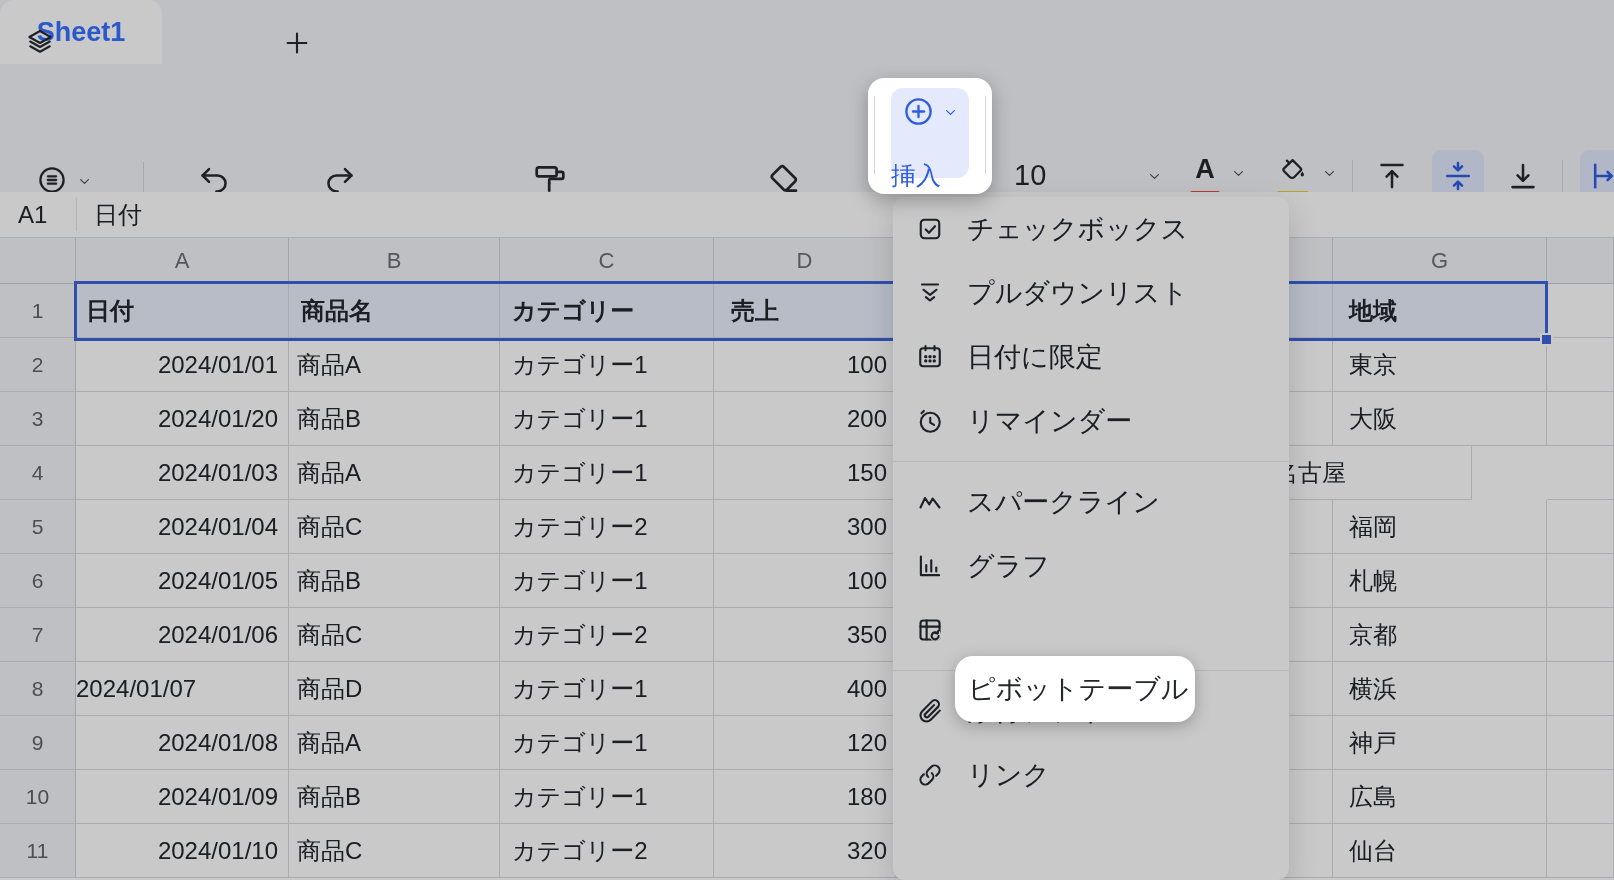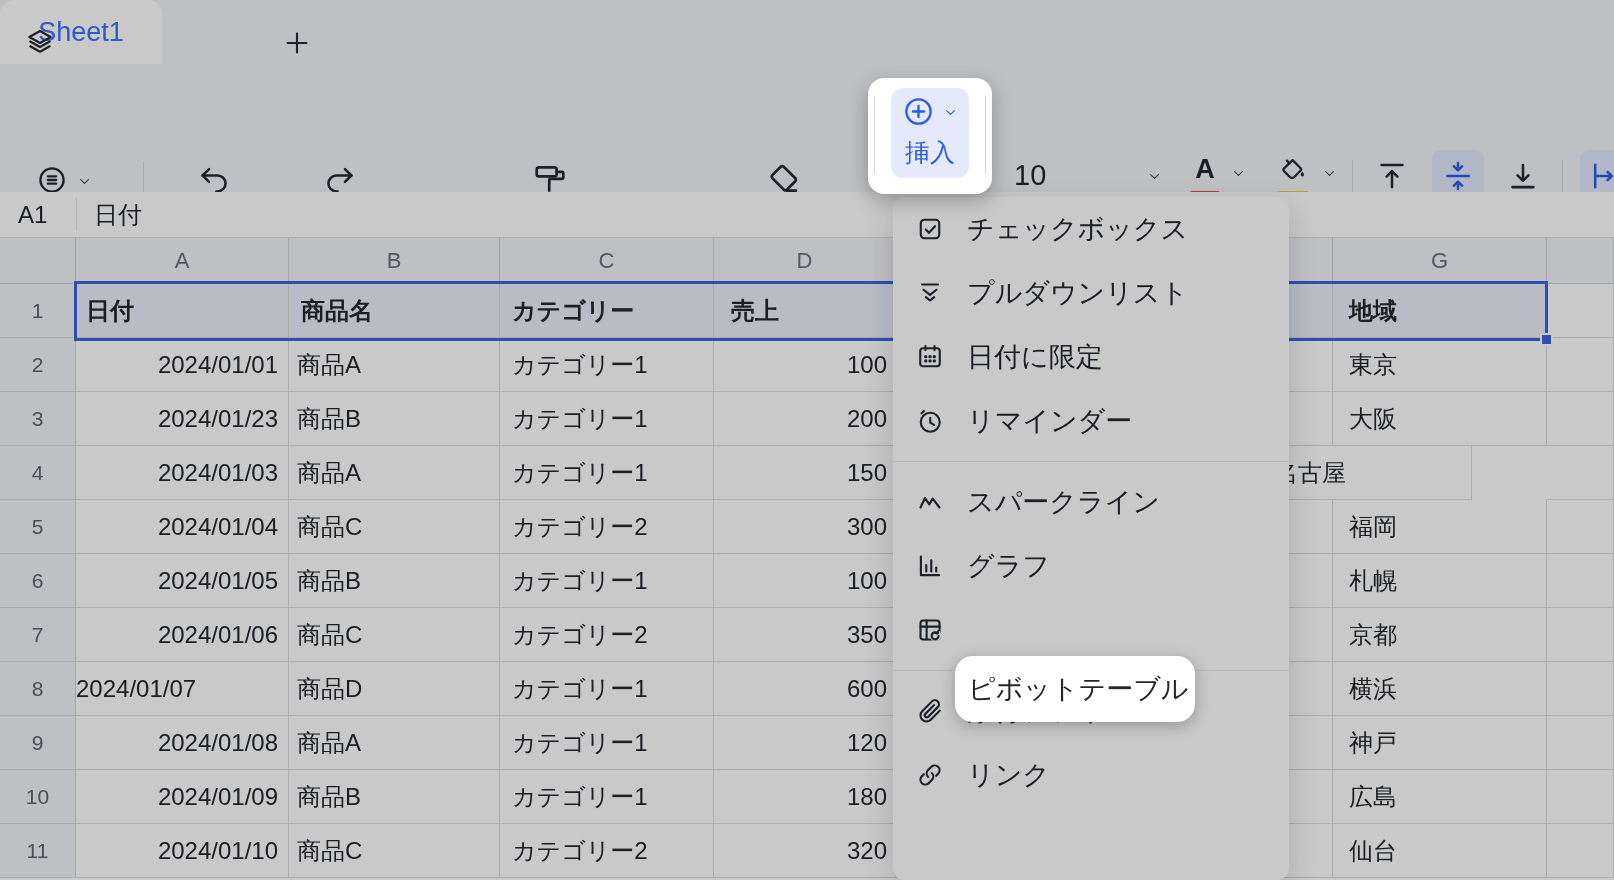--- a/index.html
+++ b/index.html
@@ -10,21 +10,21 @@
   .ic{display:block;color:#23272e;}
   .ic svg{width:100%;height:100%;display:block;}
   .chev{color:#4a4f57;}
   .blue{color:#2e5ce0;}
   .lbl{font-size:24px;color:#20242a;text-align:center;white-space:nowrap;}
   .vdiv{width:1px;background:#d3d5d9;}
   .hl{background:#e2e8fb;border-radius:9px;}
   
   #tabbar{left:0;top:0;width:1614px;height:72px;background:#f3f4f6;}
   #active-tab{left:88px;top:8px;width:162px;height:64px;background:#fff;border-radius:14px 14px 0 0;
-      display:flex;align-items:center;justify-content:center;font-size:27px;font-weight:400;color:#3370ff;text-align:center;}
+      display:flex;align-items:center;justify-content:center;font-size:27px;font-weight:700;color:#3370ff;text-align:center;}
   
   #toolbar{left:0;top:72px;width:1614px;height:120px;background:#f3f4f6;}
   
   #fbar{left:0;top:192px;width:1614px;height:46px;background:#fff;border-bottom:1px solid #d9dbde;box-sizing:border-box;}
   #fbar .ref{position:absolute;left:18px;top:0;height:45px;line-height:45px;font-size:24px;}
   #fbar .val{position:absolute;left:94px;top:0;height:45px;line-height:45px;font-size:24px;}
   
   #grid{left:0;top:238px;width:1614px;height:642px;background:#fff;}
   .hcell{position:absolute;box-sizing:border-box;background:#f3f4f6;border-right:1px solid #ced1d5;
       border-bottom:1px solid #c9ccd1;text-align:center;font-size:22px;color:#686d75;line-height:46px;}
@@ -305,21 +305,21 @@
       <div class="rnum" style="left:0;top:100px;width:76px;height:54px;">2</div>
       <div class="cell" style="left:76px;top:100px;width:213px;height:54px;text-align:right;padding-right:10px;">2024/01/01</div>
       <div class="cell" style="left:289px;top:100px;width:211px;height:54px;text-align:left;padding-left:8px;">商品A</div>
       <div class="cell" style="left:500px;top:100px;width:214px;height:54px;text-align:left;padding-left:12px;">カテゴリー1</div>
       <div class="cell" style="left:714px;top:100px;width:182px;height:54px;text-align:right;padding-right:8px;">100</div>
       <div class="cell" style="left:896px;top:100px;width:223px;height:54px;text-align:left;padding-left:12px;"></div>
       <div class="cell" style="left:1119px;top:100px;width:214px;height:54px;text-align:left;padding-left:12px;"></div>
       <div class="cell" style="left:1333px;top:100px;width:214px;height:54px;text-align:left;padding-left:16px;">東京</div>
       <div class="cell" style="left:1547px;top:100px;width:67px;height:54px;text-align:left;padding-left:12px;"></div>
       <div class="rnum" style="left:0;top:154px;width:76px;height:54px;">3</div>
-      <div class="cell" style="left:76px;top:154px;width:213px;height:54px;text-align:right;padding-right:10px;">2024/01/23</div>
+      <div class="cell" style="left:76px;top:154px;width:213px;height:54px;text-align:right;padding-right:10px;">2024/01/20</div>
       <div class="cell" style="left:289px;top:154px;width:211px;height:54px;text-align:left;padding-left:8px;">商品B</div>
       <div class="cell" style="left:500px;top:154px;width:214px;height:54px;text-align:left;padding-left:12px;">カテゴリー1</div>
       <div class="cell" style="left:714px;top:154px;width:182px;height:54px;text-align:right;padding-right:8px;">200</div>
       <div class="cell" style="left:896px;top:154px;width:223px;height:54px;text-align:left;padding-left:12px;"></div>
       <div class="cell" style="left:1119px;top:154px;width:214px;height:54px;text-align:left;padding-left:12px;"></div>
       <div class="cell" style="left:1333px;top:154px;width:214px;height:54px;text-align:left;padding-left:16px;">大阪</div>
       <div class="cell" style="left:1547px;top:154px;width:67px;height:54px;text-align:left;padding-left:12px;"></div>
       <div class="rnum" style="left:0;top:208px;width:76px;height:54px;">4</div>
       <div class="cell" style="left:76px;top:208px;width:213px;height:54px;text-align:right;padding-right:10px;">2024/01/03</div>
       <div class="cell" style="left:289px;top:208px;width:211px;height:54px;text-align:left;padding-left:8px;">商品A</div>
@@ -353,21 +353,21 @@
       <div class="cell" style="left:500px;top:370px;width:214px;height:54px;text-align:left;padding-left:12px;">カテゴリー2</div>
       <div class="cell" style="left:714px;top:370px;width:182px;height:54px;text-align:right;padding-right:8px;">350</div>
       <div class="cell" style="left:896px;top:370px;width:223px;height:54px;text-align:left;padding-left:12px;"></div>
       <div class="cell" style="left:1119px;top:370px;width:214px;height:54px;text-align:left;padding-left:12px;"></div>
       <div class="cell" style="left:1333px;top:370px;width:214px;height:54px;text-align:left;padding-left:16px;">京都</div>
       <div class="cell" style="left:1547px;top:370px;width:67px;height:54px;text-align:left;padding-left:12px;"></div>
       <div class="rnum" style="left:0;top:424px;width:76px;height:54px;">8</div>
       <div class="cell" style="left:76px;top:424px;width:213px;height:54px;padding-right:10px;">2024/01/07</div>
       <div class="cell" style="left:289px;top:424px;width:211px;height:54px;text-align:left;padding-left:8px;">商品D</div>
       <div class="cell" style="left:500px;top:424px;width:214px;height:54px;text-align:left;padding-left:12px;">カテゴリー1</div>
-      <div class="cell" style="left:714px;top:424px;width:182px;height:54px;text-align:right;padding-right:8px;">600</div>
+      <div class="cell" style="left:714px;top:424px;width:182px;height:54px;text-align:right;padding-right:8px;">400</div>
       <div class="cell" style="left:896px;top:424px;width:223px;height:54px;text-align:left;padding-left:12px;"></div>
       <div class="cell" style="left:1119px;top:424px;width:214px;height:54px;text-align:left;padding-left:12px;"></div>
       <div class="cell" style="left:1333px;top:424px;width:214px;height:54px;text-align:left;padding-left:16px;">横浜</div>
       <div class="cell" style="left:1547px;top:424px;width:67px;height:54px;text-align:left;padding-left:12px;"></div>
       <div class="rnum" style="left:0;top:478px;width:76px;height:54px;">9</div>
       <div class="cell" style="left:76px;top:478px;width:213px;height:54px;text-align:right;padding-right:10px;">2024/01/08</div>
       <div class="cell" style="left:289px;top:478px;width:211px;height:54px;text-align:left;padding-left:8px;">商品A</div>
       <div class="cell" style="left:500px;top:478px;width:214px;height:54px;text-align:left;padding-left:12px;">カテゴリー1</div>
       <div class="cell" style="left:714px;top:478px;width:182px;height:54px;text-align:right;padding-right:8px;">120</div>
       <div class="cell" style="left:896px;top:478px;width:223px;height:54px;text-align:left;padding-left:12px;"></div>
@@ -501,21 +501,21 @@
             <circle cx="12" cy="12" r="8.8"></circle>
             <path d="M12 8v8"></path>
             <path d="M8 12h8"></path>
           </svg>
         </span>
       <span class="ic blue" style="position:absolute;left:51px;top:16px;width:17px;height:17px;">
           <svg viewBox="0 0 24 24" fill="none" stroke="currentColor" stroke-width="1.7" stroke-linecap="round" stroke-linejoin="round">
             <path d="m6.5 9.3 5.5 5.4 5.5-5.4"></path>
           </svg>
         </span>
-      <div class="blue" style="position:absolute;left:0;top:48px;width:78px;text-align:center;font-size:25px;">挿入</div>
+      <div class="blue" style="position:absolute;left:0;top:71px;width:78px;text-align:left;font-size:25px;">挿入</div>
     </div>
   </div>
 
   <div id="pivot-pill" class="abs">
     <div class="plbl">ピボットテーブル</div>
   </div>
 
 </div>
 
 </body></html>

